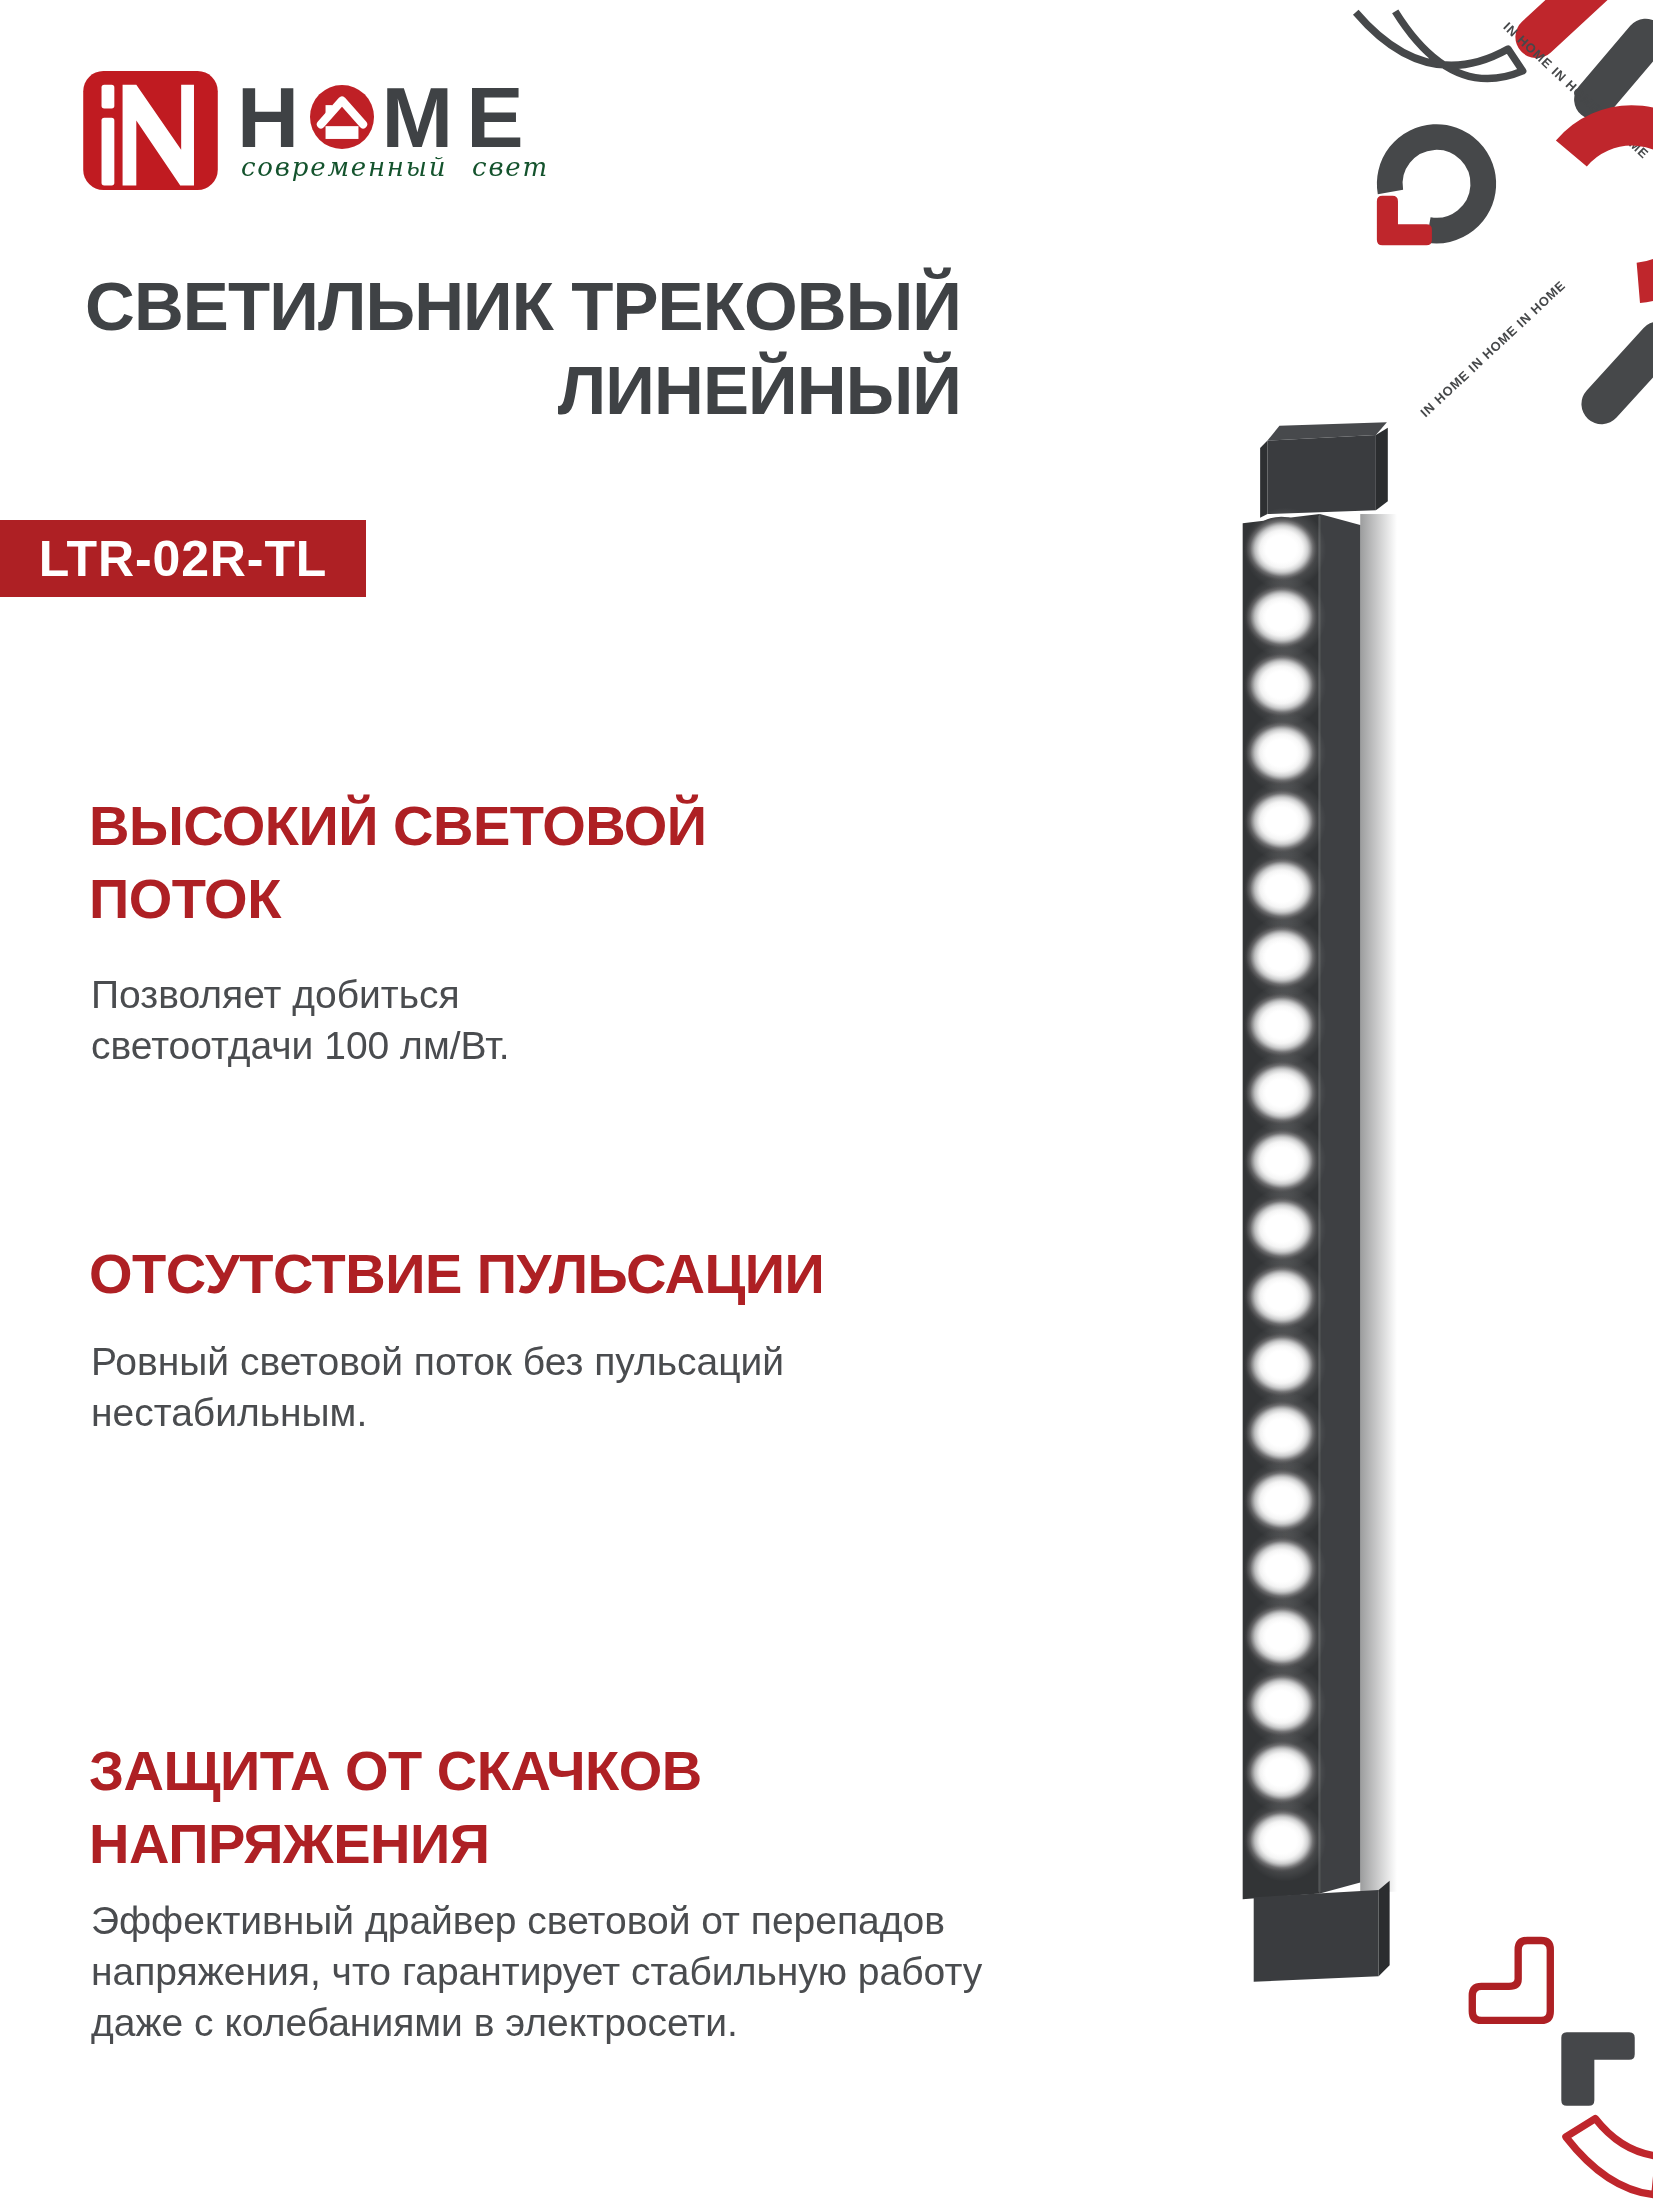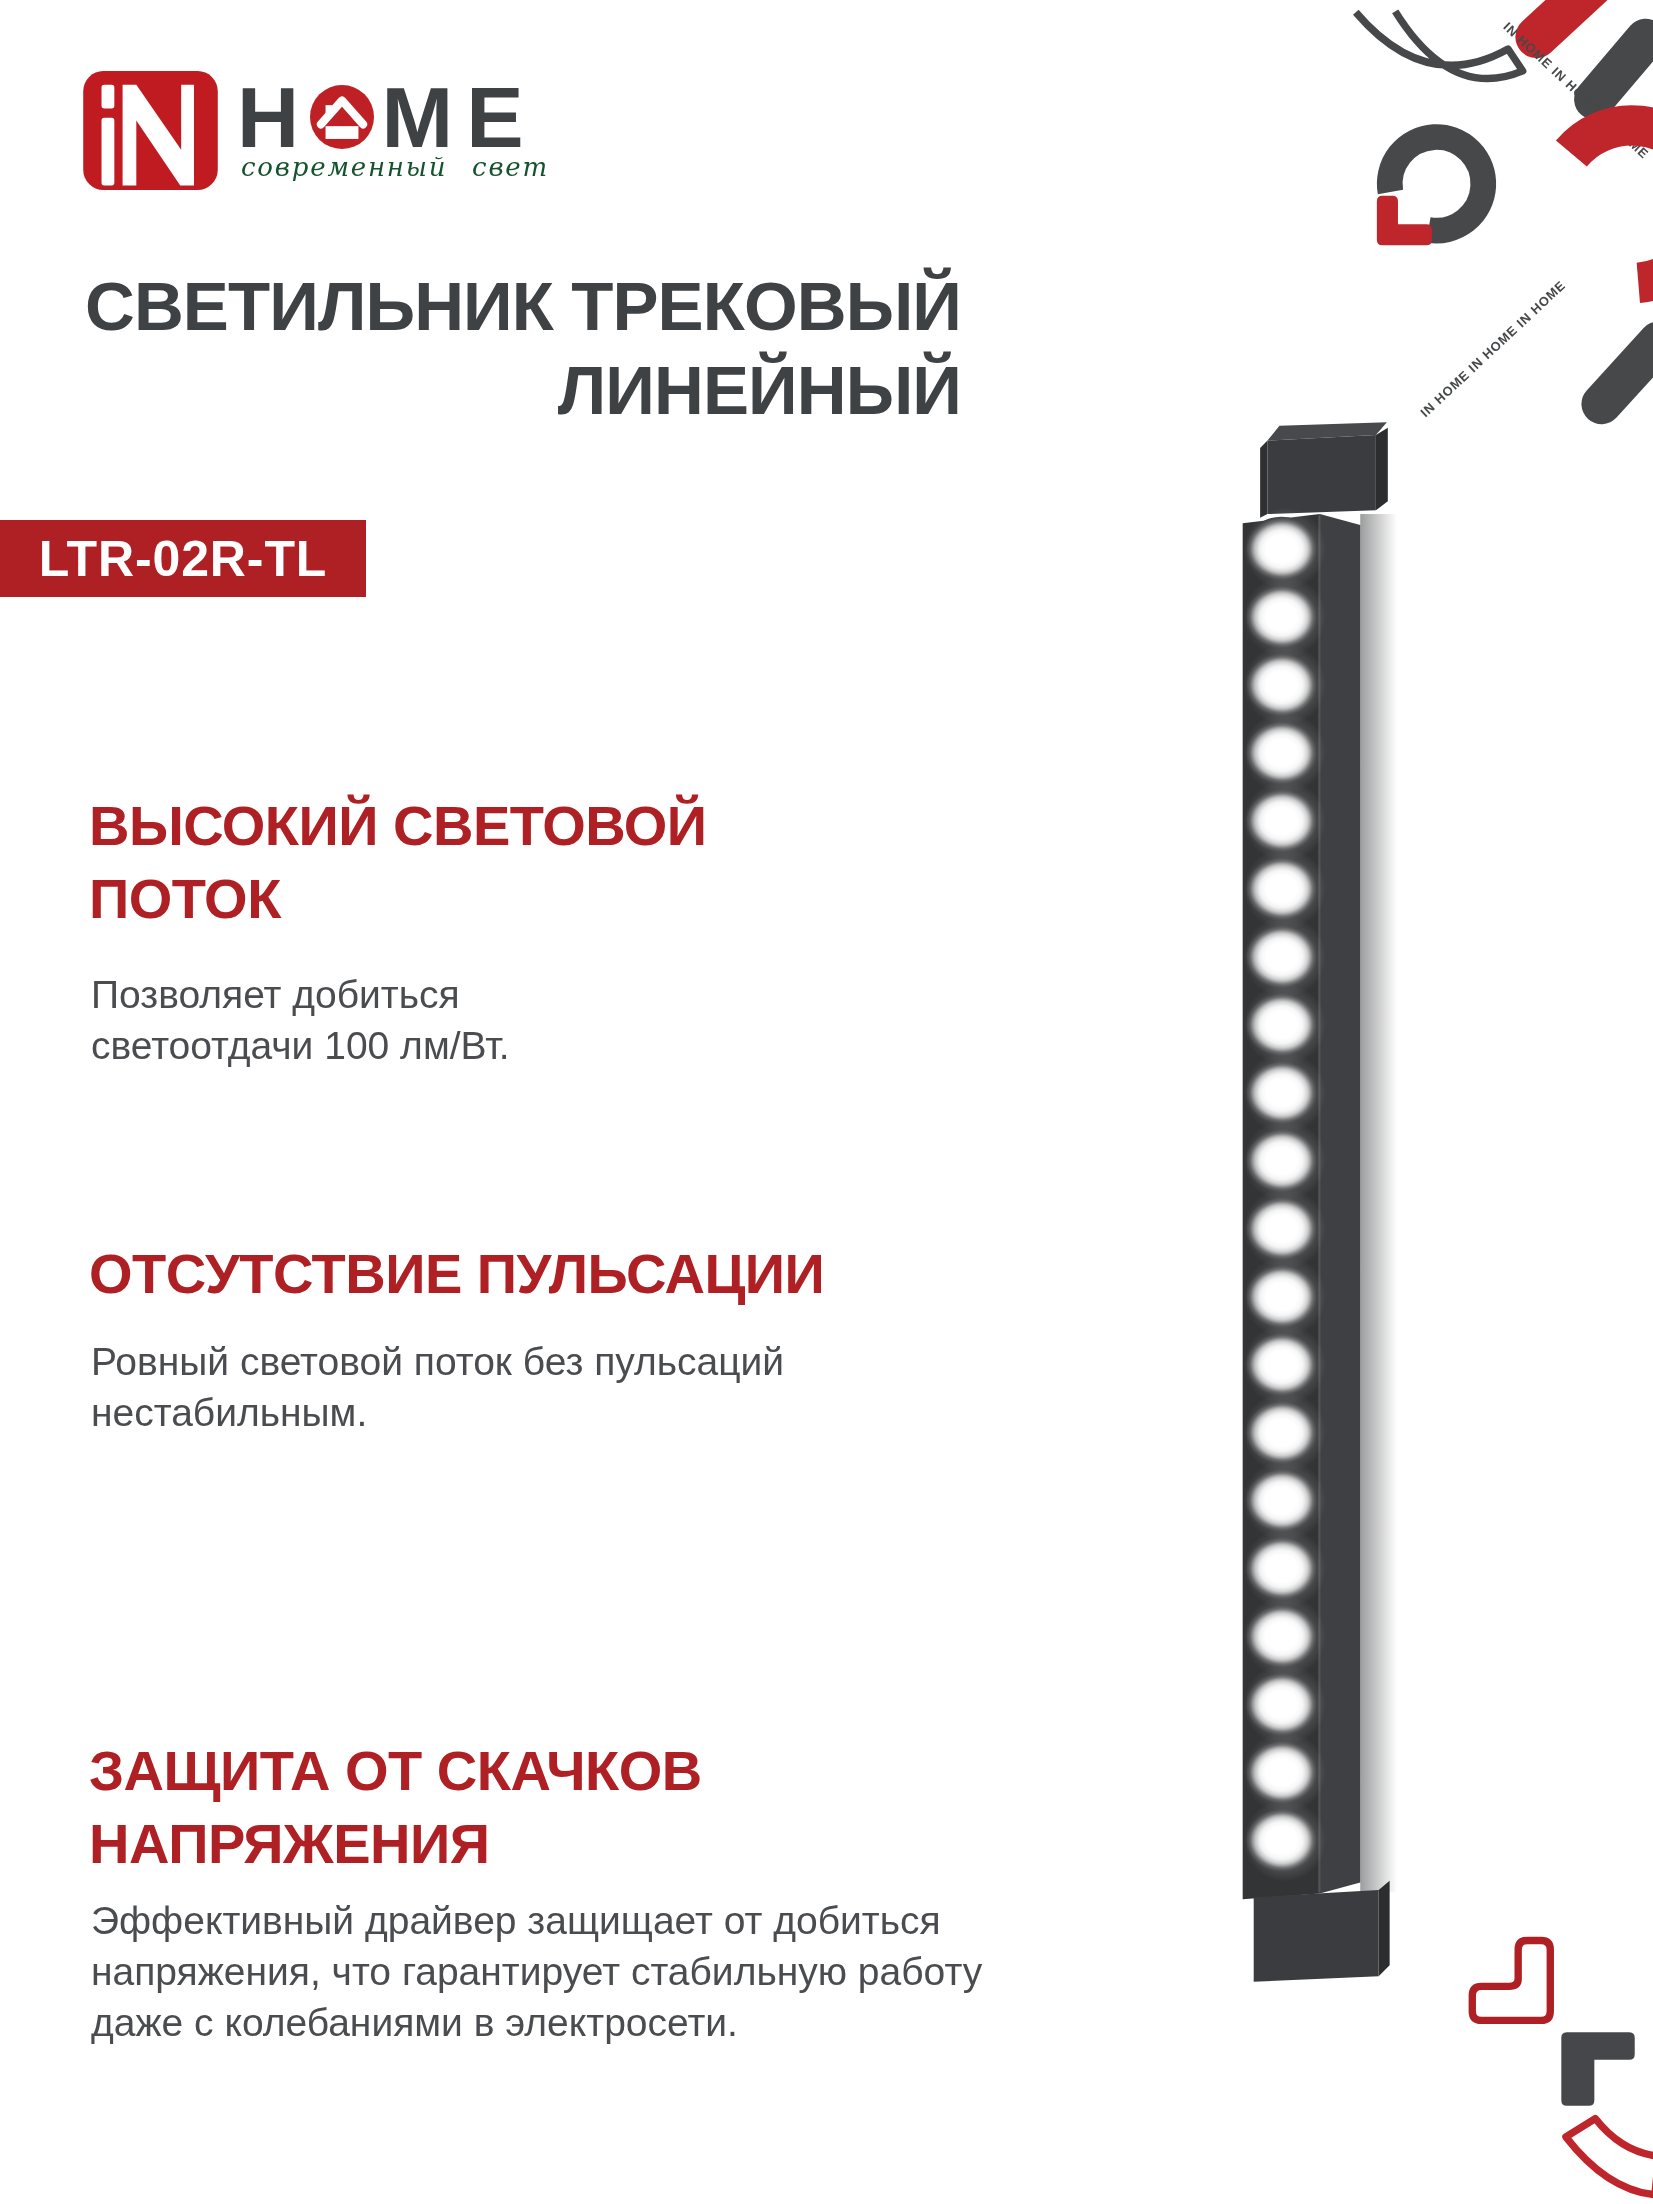--- a/index.html
+++ b/index.html
@@ -102,21 +102,21 @@
       <span>нестабильным.</span>
     </div>
   </div>
 
   <div class="feature" id="feature-3">
     <h2>
       <span>ЗАЩИТА ОТ СКАЧКОВ</span>
       <span>НАПРЯЖЕНИЯ</span>
     </h2>
     <div class="body">
-      <span>Эффективный драйвер защищает от добиться</span>
+      <span>Эффективный драйвер световой от перепадов</span>
       <span>напряжения, что гарантирует стабильную работу</span>
       <span>даже с колебаниями в электросети.</span>
     </div>
   </div>
 
   <svg id="lamp" width="184" height="1589" viewBox="0 0 200 1730">
     <defs>
       <radialGradient id="lensG">
         <stop offset="0" stop-color="#ffffff"></stop>
         <stop offset="0.42" stop-color="#ffffff"></stop>

